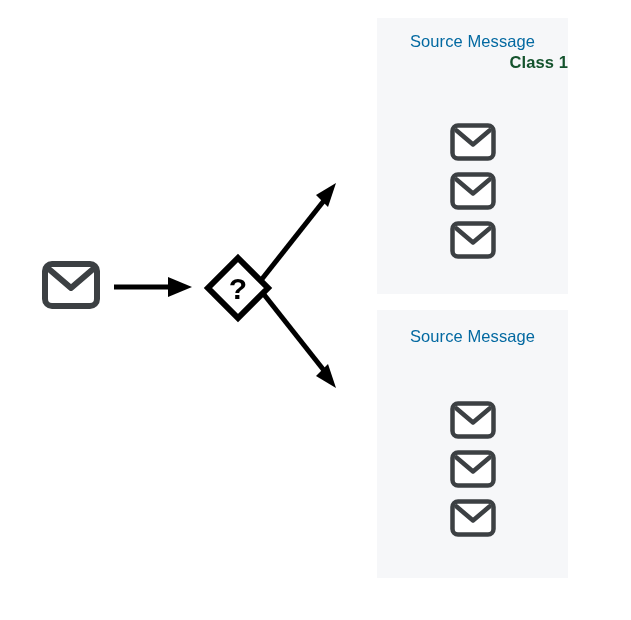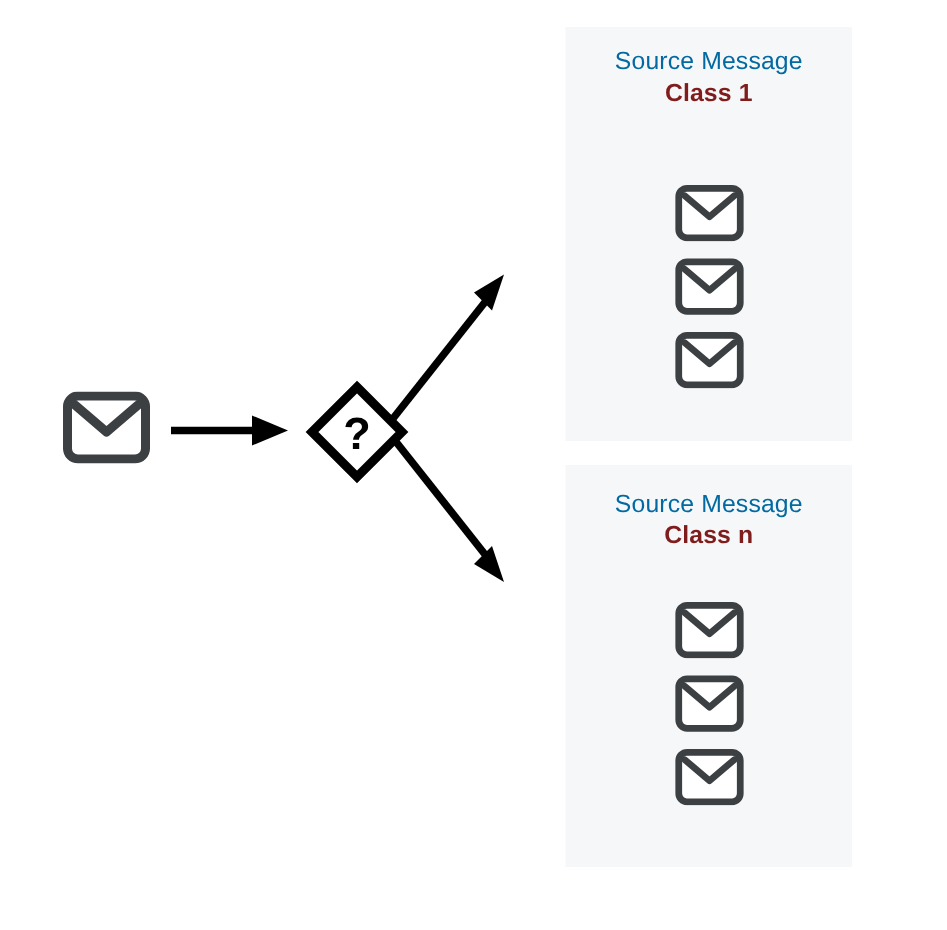--- a/index.html
+++ b/index.html
@@ -51,22 +51,23 @@
     font-size: 16.5px;
     font-weight: 400;
     color: #0369a1;
     letter-spacing: 0.1px;
   }
   .panel-subtitle {
     display: block;
     margin-top: 4px;
     font-size: 16.5px;
     font-weight: 700;
-    color: #7f1d1d;
+    color: #14532d;
     letter-spacing: 0.1px;
+    text-align: right;
   }
   .env-list {
     position: absolute;
     left: 0;
     width: 100%;
     display: flex;
     flex-direction: column;
     align-items: center;
   }
   #panel-class-1 .env-list { top: 105px; }
@@ -162,21 +163,20 @@
           <rect x="2.5" y="2.5" width="41" height="33" rx="5.5" ry="5.5" fill="#ffffff" stroke="#3c4043" stroke-width="4.5"></rect>
           <path d="M 6.5 7.5 L 23 21.5 L 39.5 7.5" fill="none" stroke="#3c4043" stroke-width="4.5" stroke-linecap="round" stroke-linejoin="round"></path>
         </svg>
       </div>
     </div>
   </div>
 
   <div class="panel" id="panel-class-n">
     <div class="panel-heading">
       <span class="panel-title">Source Message</span>
-      <span class="panel-subtitle">Class n</span>
     </div>
   </div>
 
   <div class="env-list" id="class-n-list" style="left:377px; width:191px; top:401px;">
     <div class="env-item">
       <svg class="env-icon" width="46" height="38" viewBox="0 0 46 38" aria-hidden="true">
         <rect x="2.5" y="2.5" width="41" height="33" rx="5.5" ry="5.5" fill="#ffffff" stroke="#3c4043" stroke-width="4.5"></rect>
         <path d="M 6.5 7.5 L 23 21.5 L 39.5 7.5" fill="none" stroke="#3c4043" stroke-width="4.5" stroke-linecap="round" stroke-linejoin="round"></path>
       </svg>
     </div>

